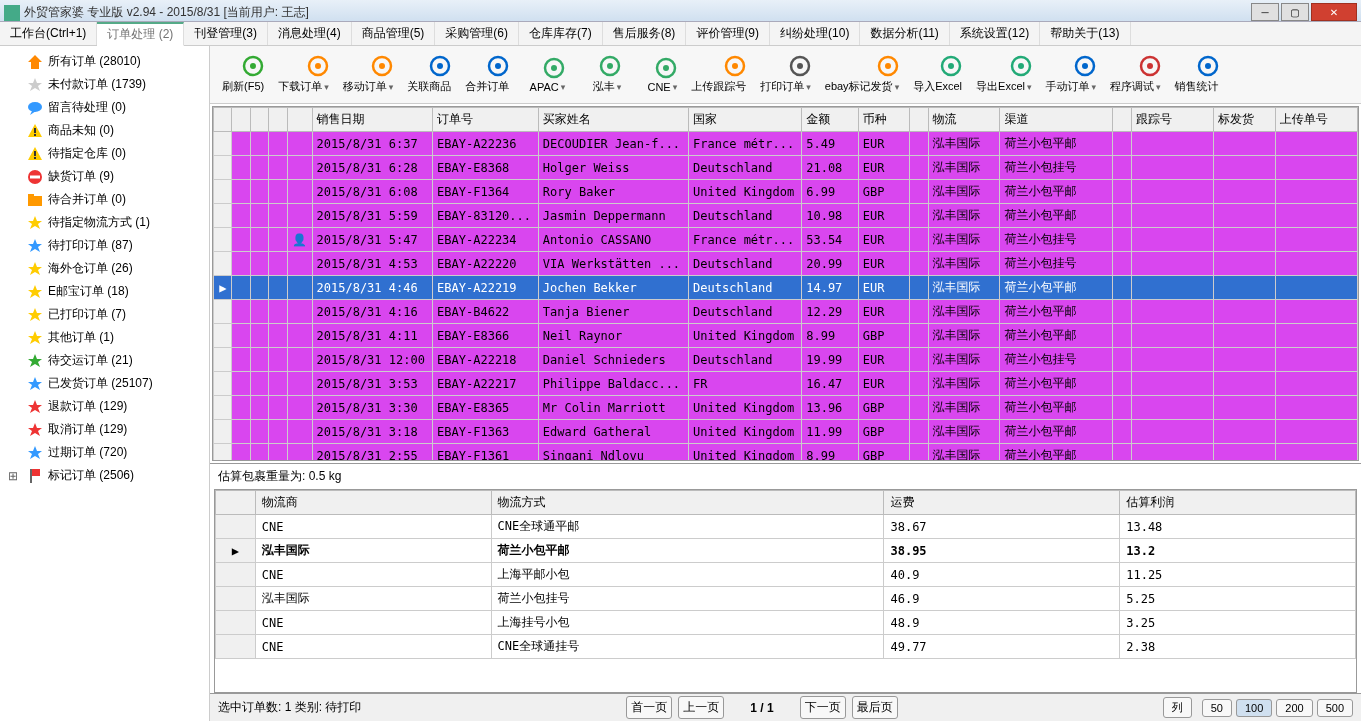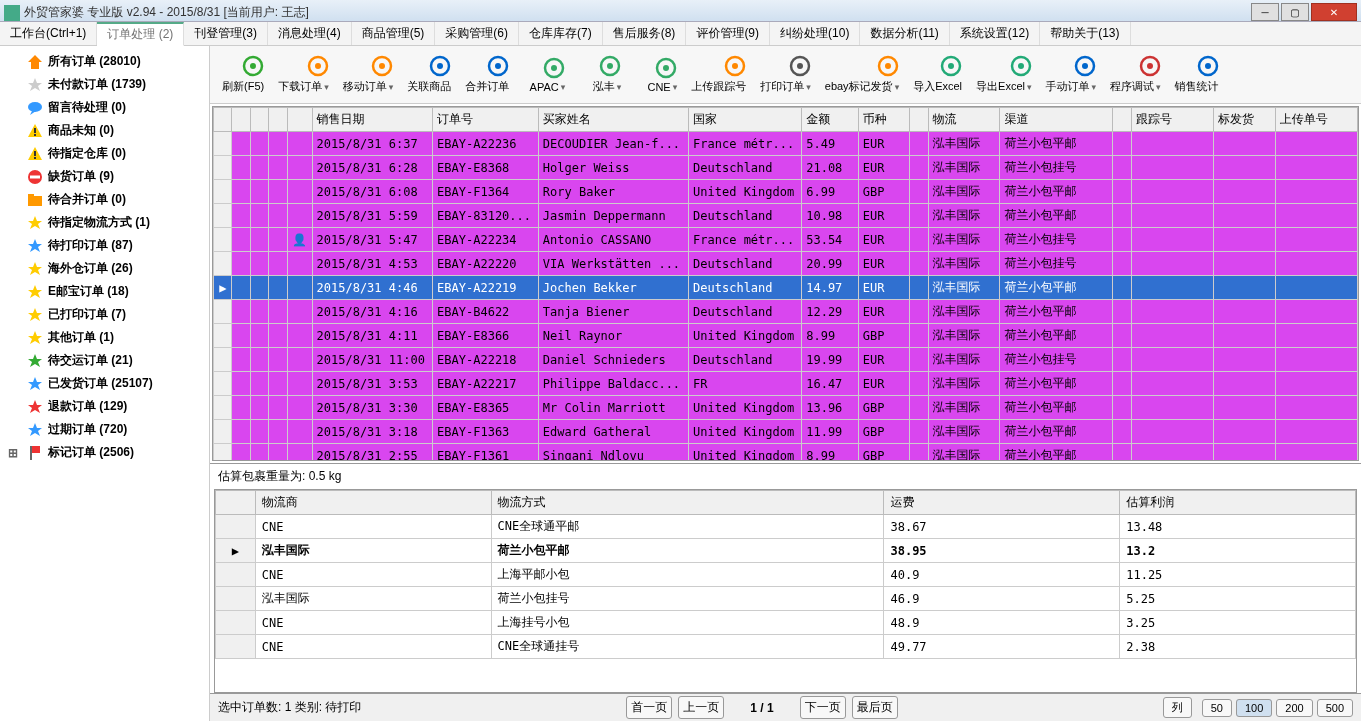--- a/index.html
+++ b/index.html
@@ -9,21 +9,21 @@
 .titlebar .icon { width: 16px; height: 16px; margin-right: 4px; }
 .titlebar .title { flex: 1; color: #333; font-size: 12px; }
 .winbtns { display: flex; gap: 2px; }
 .winbtn { width: 28px; height: 18px; border: 1px solid #888; display: flex; align-items: center; justify-content: center; font-size: 10px; cursor: pointer; background: #e0e0e0; }
 .winbtn.close { background: #d04030; color: #fff; border-color: #a03020; width: 46px; }
 .menubar { height: 24px; background: #f4f4f4; border-bottom: 1px solid #ccc; display: flex; align-items: stretch; }
 .menutab { padding: 8px 10px; display: flex; align-items: center; cursor: pointer; border-right: 1px solid #ddd; }
 .menutab.active { background: #fff; border-top: 2px solid #5a8; border-bottom: 1px solid #fff; margin-bottom: -1px; color: #737373; }
 .body { flex: 1; display: flex; min-height: 0; }
 .sidebar { width: 210px; background: #fff; border-right: 1px solid #ccc; overflow-y: auto; padding: 4px; }
-.tree-item { display: flex; align-items: center; padding: 2px 4px 2px 22px; cursor: pointer; height: 23px; font-weight: bold; }
+.tree-item { display: flex; align-items: center; padding: 2px 4px 2px 22px; cursor: pointer; height: 23px; }
 .tree-item .ticon { width: 18px; height: 18px; margin-right: 4px; display: flex; align-items: center; justify-content: center; }
 .tree-item .tlabel { white-space: nowrap; }
 .main { flex: 1; display: flex; flex-direction: column; min-width: 0; }
 .toolbar { height: 58px; background: #f7f7f7; border-bottom: 1px solid #ccc; display: flex; align-items: center; padding: 0 6px; gap: 2px; overflow: hidden; }
 .tbtn { display: flex; flex-direction: column; align-items: flex-end; justify-content: center; padding: 2px 6px; cursor: pointer; min-width: 54px; white-space: nowrap; }
 .tbtn .ticon2 { width: 22px; height: 22px; margin-bottom: 2px; }
 .tbtn .tlab { font-size: 11px; }
 .tbtn .labwrap { display: flex; align-items: center; }
 .gridwrap { flex: 1; overflow: auto; background: #d946ef; border: 1px solid #999; margin: 2px; position: relative; }
 table.grid { border-collapse: collapse; width: 100%; font-family: "SimSun", monospace; font-size: 12px; }
@@ -216,20 +216,28 @@
           <span class="ticon">
             <svg width="18" height="18">
               <polygon points="9,2 11,7 16,7 12,10 14,15 9,12 4,15 6,10 2,7 7,7" fill="#e33"></polygon>
             </svg>
           </span>
           <span class="tlabel">退款订单 (129)</span>
         </div>
         <div class="tree-item">
           <span class="ticon">
             <svg width="18" height="18">
+              <polygon points="9,2 11,7 16,7 12,10 14,15 9,12 4,15 6,10 2,7 7,7" fill="#e33"></polygon>
+            </svg>
+          </span>
+          <span class="tlabel">取消订单 (129)</span>
+        </div>
+        <div class="tree-item">
+          <span class="ticon">
+            <svg width="18" height="18">
               <polygon points="9,2 11,7 16,7 12,10 14,15 9,12 4,15 6,10 2,7 7,7" fill="#39f"></polygon>
             </svg>
           </span>
           <span class="tlabel">过期订单 (720)</span>
         </div>
         <div class="tree-item">
           <span style="position:relative;left:-18px;width:0;color:#666">⊞</span>
           <span class="ticon">
             <svg width="18" height="18">
               <rect x="4" y="2" width="2" height="14" fill="#666"></rect>
@@ -632,21 +640,21 @@
                 <td></td>
                 <td></td>
                 <td></td>
               </tr>
               <tr>
                 <td class="rowhead"></td>
                 <td></td>
                 <td></td>
                 <td></td>
                 <td></td>
-                <td>2015/8/31 11:00</td>
+                <td>2015/8/31 12:00</td>
                 <td>EBAY-A22218</td>
                 <td>Daniel Schnieders</td>
                 <td>Deutschland</td>
                 <td>19.99</td>
                 <td>EUR</td>
                 <td></td>
                 <td>泓丰国际</td>
                 <td>荷兰小包挂号</td>
                 <td></td>
                 <td></td>

